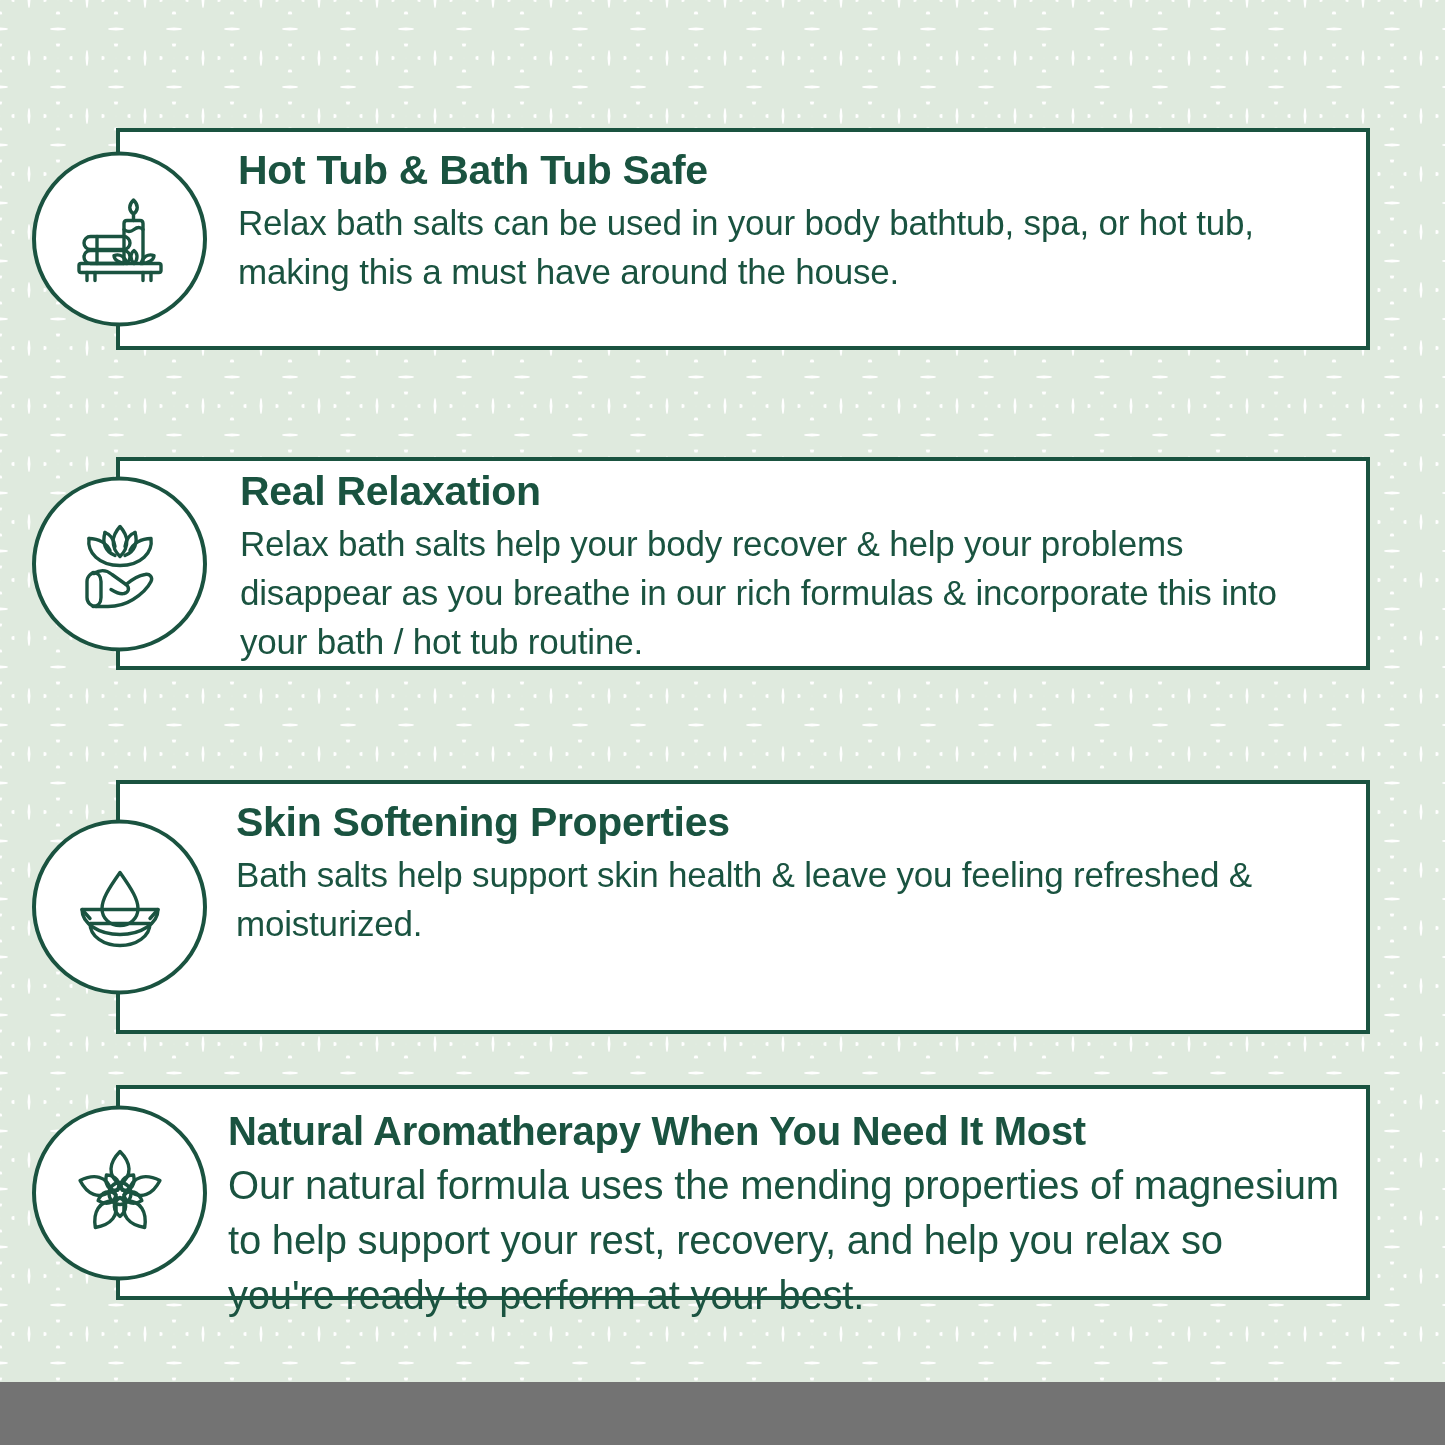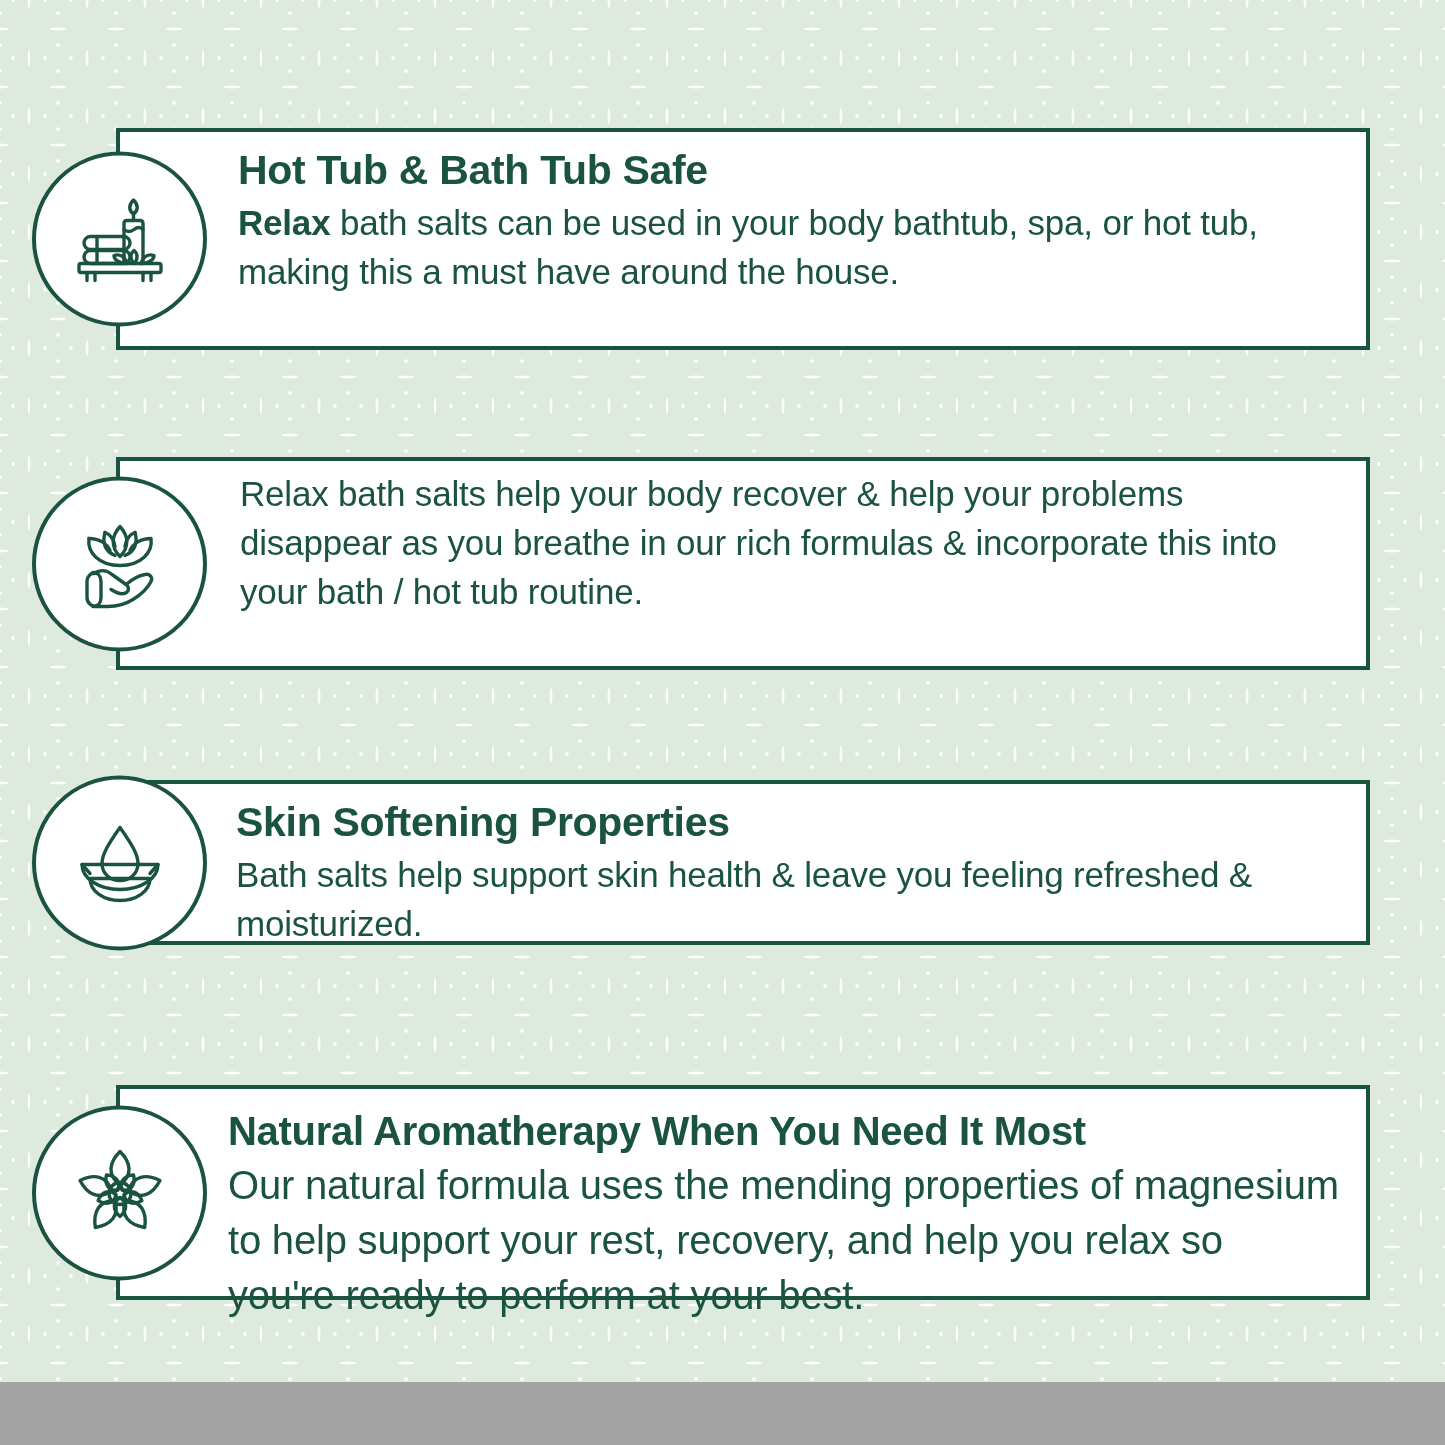--- a/index.html
+++ b/index.html
@@ -6,21 +6,21 @@
   html,body{margin:0;padding:0;}
   body{
     width:1445px;height:1445px;
     background:#ffffff;
     font-family:"Liberation Sans", sans-serif;
     overflow:hidden;
   }
   #page{
     position:relative;
     width:1445px;height:1445px;
-    background:#a3a3a3;
+    background:#737373;
     overflow:hidden;
   }
   
   #bg-pattern{
     position:absolute;left:0;top:0;width:1445px;height:1382px;
     overflow:hidden;
   }
   #bg-pattern svg{display:block;width:1445px;height:1382px;}
 
   
@@ -70,28 +70,28 @@
     letter-spacing:-0.3px;
     white-space:nowrap;
   }
   .card-text{
     color:#1a5340;
     font-size:35px;
     line-height:1.40;
     margin:0;
     letter-spacing:-0.2px;
   }
-  .card-text b{font-weight:bold;}
+  .card-text b{font-weight:normal;}
 
   
   #card-1{top:128px;height:222px;}
   #card-1 .card-body{padding-left:118px;padding-top:16px;}
   #card-2{top:457px;height:213px;}
   #card-2 .card-body{padding-left:120px;padding-top:8px;}
-  #card-3{top:780px;height:165px;}
+  #card-3{top:780px;height:254px;}
   #card-3 .card-body{padding-left:116px;padding-top:16px;}
   #card-4{top:1085px;height:215px;}
   #card-4 .card-body{padding-left:108px;padding-top:20px;}
   #card-4 .card-title{font-size:40px;}
   #card-4 .card-text{font-size:40px;line-height:1.38;}
   #card-3 .card-title{font-size:41px;}
 </style>
 </head>
 <body>
 
@@ -188,20 +188,21 @@
         <path d="M25 31 c10 0 18 5 21 12"></path>
 
         <path d="M30 66 c6 -4 12 -4 18 1 l14 10 c4 3 3 8 -2 9 c-3 1 -8 -1 -13 -4"></path>
         <path d="M62 77 c6 -5 13 -9 19 -10 c5 -1 8 3 6 7 c-3 6 -10 13 -18 18 c-8 5 -17 7 -25 7 H32"></path>
         <path d="M32 99 c-5 0 -9 -4 -9 -9 V74 c0 -5 4 -9 9 -9"></path>
 
         <path d="M29 65 c5 0 8 4 8 9 v16 c0 5 -3 9 -8 9"></path>
       </svg>
     </div>
     <div class="card-body">
+      <h2 class="card-title">Real Relaxation</h2>
       <p class="card-text"><b></b><span>Relax bath salts help your body recover &amp; help your problems disappear as you breathe in our rich formulas &amp; incorporate this into your bath / hot tub routine.</span></p>
     </div>
   </div>
 
   <div class="card" id="card-3">
     <div class="notch" style="height:150px;"></div>
     <div class="icon-circle">
       <svg width="112" height="112" viewBox="0 0 112 112" fill="none" stroke="#1a5340" stroke-width="3.4" stroke-linecap="round" stroke-linejoin="round">
 
         <path d="M56 21 C44 38 38 48 38 57 c0 10 8 17 18 17 c10 0 18 -7 18 -17 c0 -9 -6 -19 -18 -36 z"></path>

